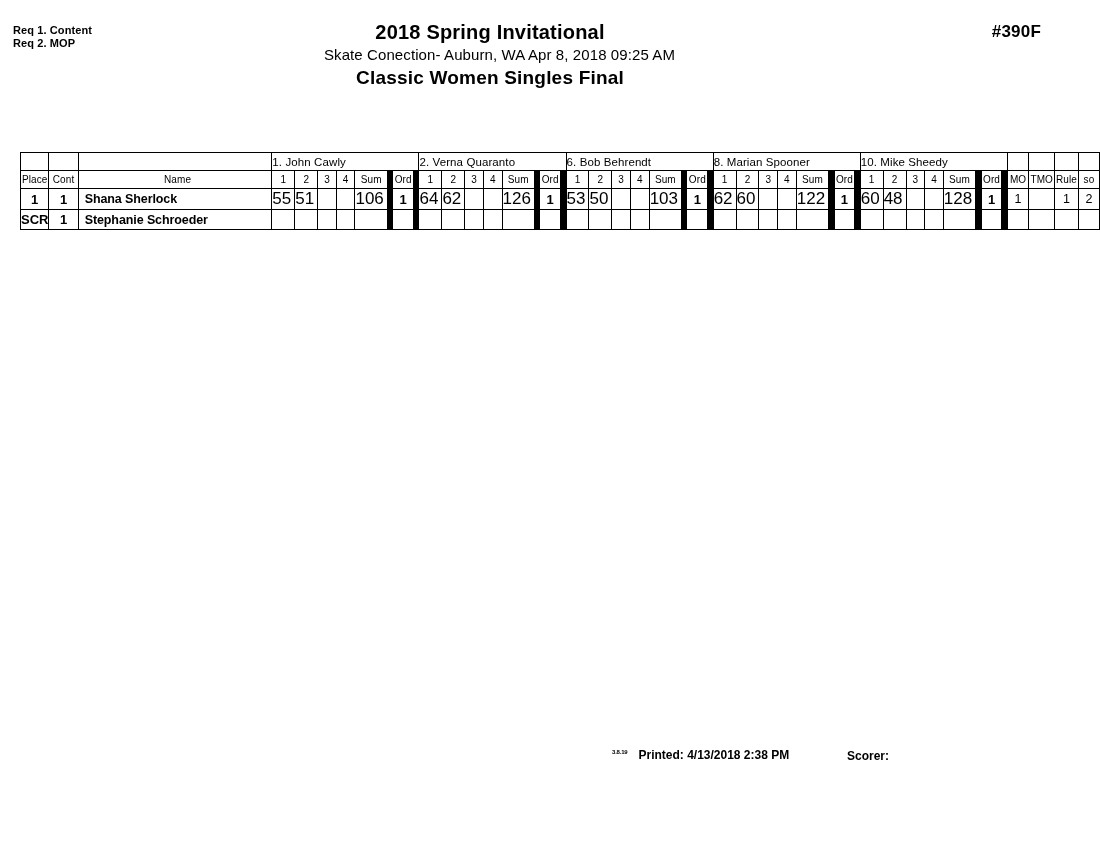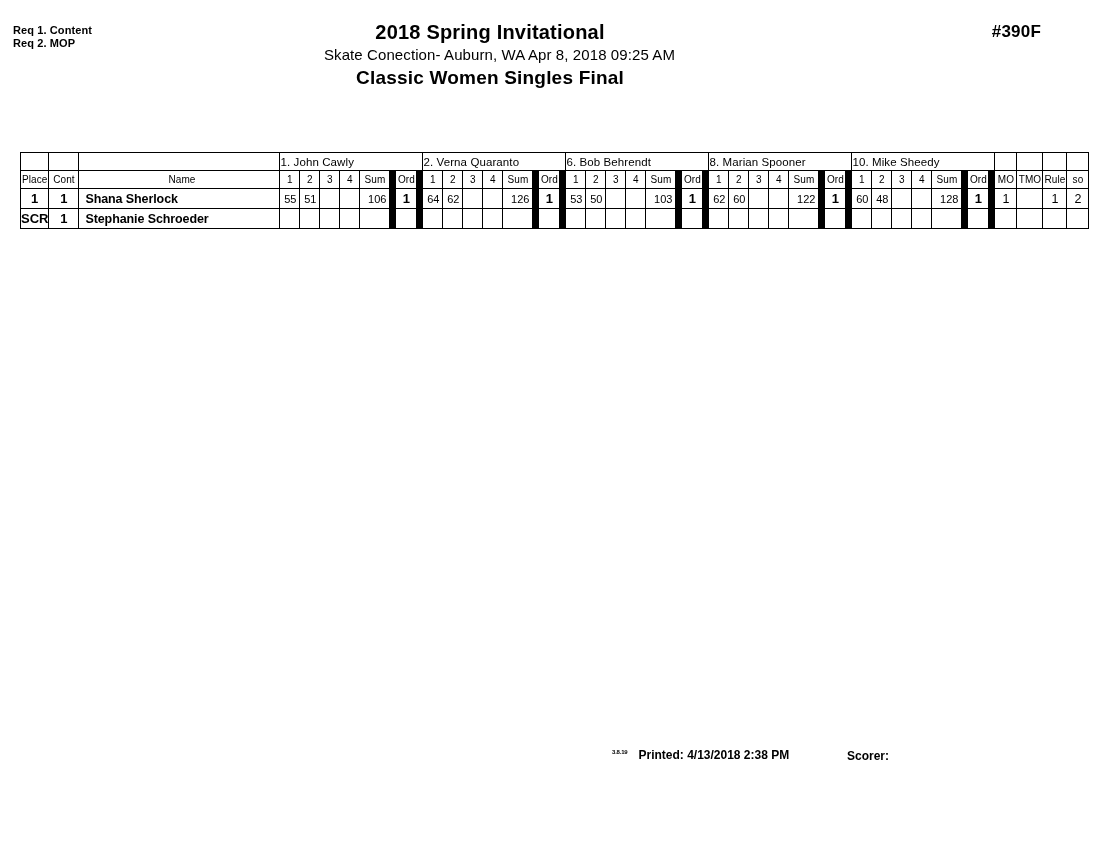--- a/index.html
+++ b/index.html
@@ -119,21 +119,21 @@
     padding-left: 5px;
   }
 
   
   td.data {
     font-size: 13px;
     font-weight: bold;
     text-align: center;
   }
   td.data.score {
-    font-size: 11px;
+    font-size: 17px;
     font-weight: normal;
     text-align: right;
     padding-right: 3px;
   }
   td.data.name-cell {
     text-align: left;
     padding-left: 6px;
     font-size: 12.5px;
     font-weight: bold;
     letter-spacing: -0.1px;

